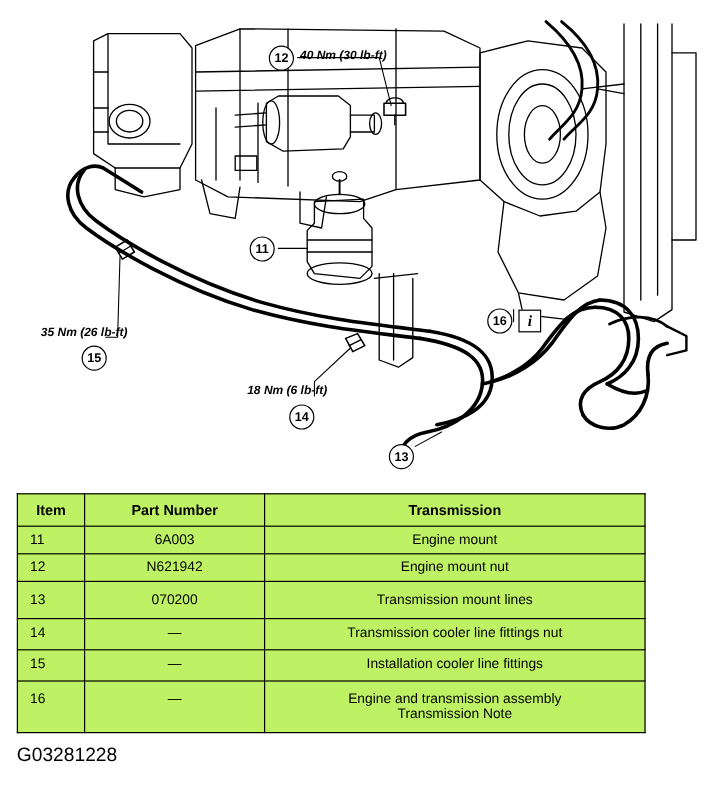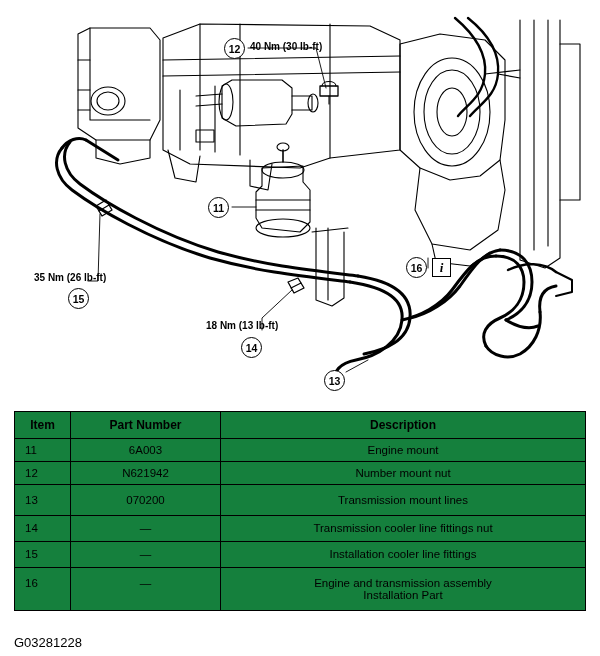--- a/index.html
+++ b/index.html
@@ -36,20 +36,21 @@
 
   
   .callout-text {
     position: absolute;
     font-family: "Liberation Sans", sans-serif;
     font-size: 10px;
     font-weight: bold;
     color: #000;
     white-space: nowrap;
     line-height: 1.1;
+    font-style: italic;
   }
   .balloon {
     position: absolute;
     width: 21px;
     height: 21px;
     border: 1.4px solid #000;
     border-radius: 50%;
     background: #fff;
     font-size: 10.5px;
     font-weight: bold;
@@ -72,24 +73,24 @@
     font-weight: bold;
     font-style: italic;
     box-sizing: border-box;
   }
 
   
   #parts-table {
     position: absolute;
     left: 14px;
     top: 411px;
-    width: 572px;
+    width: 524px;
     border-collapse: collapse;
     border: 1.6px solid #000;
-    background: #15803d;
+    background: #bef264;
     table-layout: fixed;
   }
   #parts-table th,
   #parts-table td {
     border: 1.1px solid #000;
     font-size: 11.5px;
     padding: 5px 7px;
     vertical-align: top;
     text-align: center;
     font-family: "Liberation Sans", sans-serif;
@@ -106,24 +107,23 @@
   #parts-table td.item-cell { text-align: left; padding-left: 10px; }
   #parts-table td.tall { padding-top: 9px; padding-bottom: 9px; }
   #parts-table td.tall2 { padding-top: 6px; padding-bottom: 7px; }
   .desc-line2 { display: block; }
 
   
   #figure-id {
     position: absolute;
     left: 14px;
     top: 621px;
-    font-size: 13px;
+    font-size: 16px;
     font-family: "Liberation Sans", sans-serif;
     color: #000;
-    margin-top: 14px;
   }
 </style>
 </head>
 <body>
 
 <div id="page">
 
   <div id="illustration">
     <svg width="600" height="400" viewBox="0 0 600 400" xmlns="http://www.w3.org/2000/svg">
       <g fill="none" stroke="#000" stroke-width="1.1" stroke-linejoin="round" stroke-linecap="round">
@@ -225,21 +225,21 @@
     </div>
 
     <div class="callout-text" style="left:34px; top:272px;text-align:center;">
       <span>35 Nm (26 lb-ft)</span>
     </div>
     <div class="balloon" style="left:68px; top:288px;">
       <span>15</span>
     </div>
 
     <div class="callout-text" style="left:206px; top:320px;">
-      <span>18 Nm (13 lb-ft)</span>
+      <span>18 Nm (6 lb-ft)</span>
     </div>
     <div class="balloon" style="left:241px; top:337px;">
       <span>14</span>
     </div>
 
     <div class="balloon" style="left:324px; top:370px;">
       <span>13</span>
     </div>
 
     <div class="balloon" style="left:406px; top:257px;">
@@ -253,33 +253,33 @@
   <table id="parts-table">
     <colgroup>
       <col class="c-item">
       <col class="c-part">
       <col class="c-desc">
     </colgroup>
     <thead>
       <tr>
         <th>Item</th>
         <th>Part Number</th>
-        <th>Description</th>
+        <th>Transmission</th>
       </tr>
     </thead>
     <tbody>
       <tr>
         <td class="item-cell">11</td>
         <td>6A003</td>
         <td>Engine mount</td>
       </tr>
       <tr>
         <td class="item-cell">12</td>
         <td>N621942</td>
-        <td>Number mount nut</td>
+        <td>Engine mount nut</td>
       </tr>
       <tr>
         <td class="item-cell tall">13</td>
         <td class="tall">070200</td>
         <td class="tall">Transmission mount lines</td>
       </tr>
       <tr>
         <td class="item-cell tall2">14</td>
         <td class="tall2">—</td>
         <td class="tall2">Transmission cooler line fittings nut</td>
@@ -287,21 +287,21 @@
       <tr>
         <td class="item-cell tall2">15</td>
         <td class="tall2">—</td>
         <td class="tall2">Installation cooler line fittings</td>
       </tr>
       <tr>
         <td class="item-cell tall">16</td>
         <td class="tall">—</td>
         <td class="tall">
           <span>Engine and transmission assembly</span>
-          <span class="desc-line2">Installation Part</span>
+          <span class="desc-line2">Transmission Note</span>
         </td>
       </tr>
     </tbody>
   </table>
 
   <div id="figure-id">G03281228</div>
 
 </div>
 
 </body></html>

